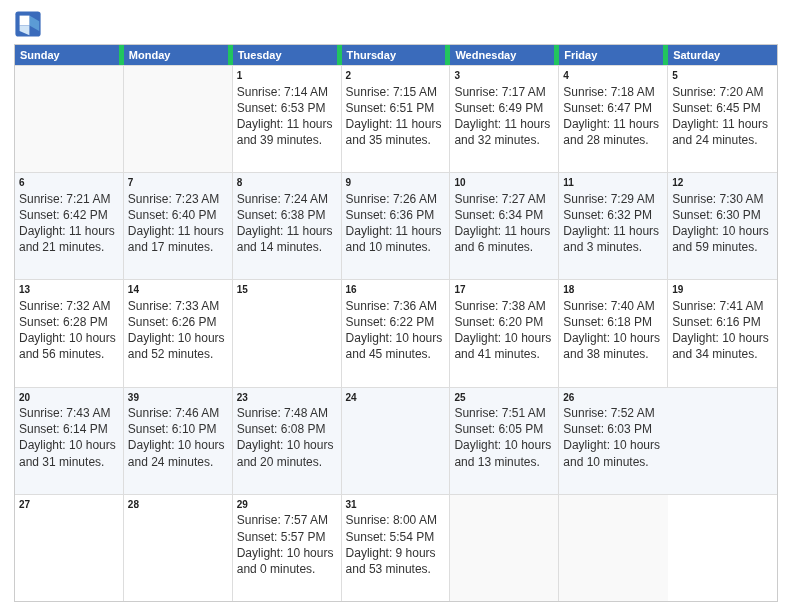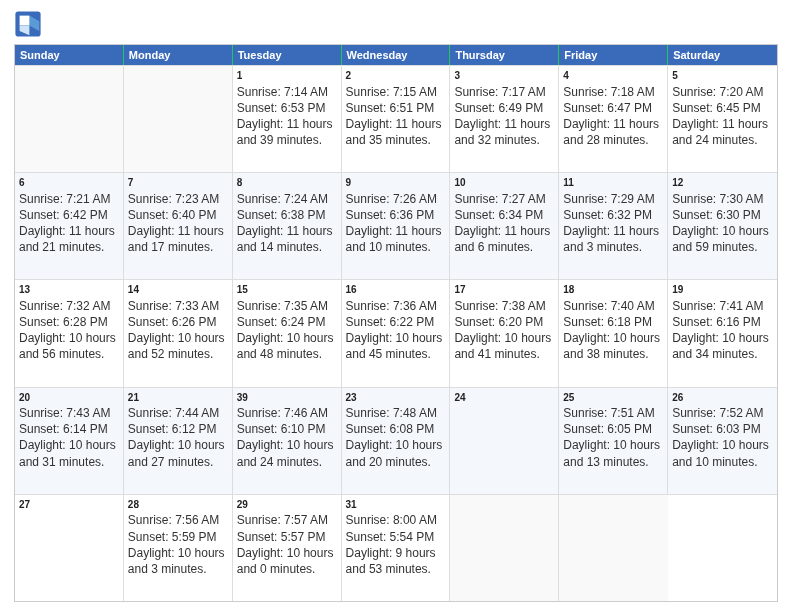--- a/index.html
+++ b/index.html
@@ -61,21 +61,21 @@
       display: grid;
       grid-template-columns: repeat(7, 1fr);
       background: #3a6bbb;
     }
     .cal-header-cell {
       color: #fff;
       font-size: 11px;
       font-weight: bold;
       padding: 4px 5px;
       text-align: left;
-      border-right: 1px solid #22c55e;
+      border-right: 5px solid #22c55e;
     }
     .cal-header-cell:last-child { border-right: none; }
     .cal-body {
       flex: 1;
       display: flex;
       flex-direction: column;
     }
     .cal-row {
       display: grid;
       grid-template-columns: repeat(7, 1fr);
@@ -125,22 +125,22 @@
       <div class="month-title"></div>
       <div class="location"></div>
     </div>
   </div>
 
   <div class="calendar">
     <div class="cal-header">
     <div class="cal-header-cell">Sunday</div>
         <div class="cal-header-cell">Monday</div>
         <div class="cal-header-cell">Tuesday</div>
+        <div class="cal-header-cell">Thursday</div>
         <div class="cal-header-cell">Wednesday</div>
-        <div class="cal-header-cell">Thursday</div>
         <div class="cal-header-cell">Friday</div>
         <div class="cal-header-cell">Saturday</div>
       </div>
     <div class="cal-body">
     <div class="cal-row">
           <div class="cal-cell empty"></div>
           <div class="cal-cell empty"></div>
           <div class="cal-cell">
             <div class="day-num">1</div>
             <div class="cell-info">Sunrise: 7:14 AM<br>Sunset: 6:53 PM<br>Daylight: 11 hours and 39 minutes.</div>
@@ -196,21 +196,20 @@
           <div class="cal-cell">
             <div class="day-num">13</div>
             <div class="cell-info">Sunrise: 7:32 AM<br>Sunset: 6:28 PM<br>Daylight: 10 hours and 56 minutes.</div>
           </div>
           <div class="cal-cell">
             <div class="day-num">14</div>
             <div class="cell-info">Sunrise: 7:33 AM<br>Sunset: 6:26 PM<br>Daylight: 10 hours and 52 minutes.</div>
           </div>
           <div class="cal-cell">
             <div class="day-num">15</div>
-            <div class="cell-info">Sunrise: 7:35 AM<br>Sunset: 6:24 PM<br>Daylight: 10 hours and 48 minutes.</div>
           </div>
           <div class="cal-cell">
             <div class="day-num">16</div>
             <div class="cell-info">Sunrise: 7:36 AM<br>Sunset: 6:22 PM<br>Daylight: 10 hours and 45 minutes.</div>
           </div>
           <div class="cal-cell">
             <div class="day-num">17</div>
             <div class="cell-info">Sunrise: 7:38 AM<br>Sunset: 6:20 PM<br>Daylight: 10 hours and 41 minutes.</div>
           </div>
           <div class="cal-cell">
@@ -221,24 +220,20 @@
             <div class="day-num">19</div>
             <div class="cell-info">Sunrise: 7:41 AM<br>Sunset: 6:16 PM<br>Daylight: 10 hours and 34 minutes.</div>
           </div>
         </div>
         <div class="cal-row row-alt">
           <div class="cal-cell">
             <div class="day-num">20</div>
             <div class="cell-info">Sunrise: 7:43 AM<br>Sunset: 6:14 PM<br>Daylight: 10 hours and 31 minutes.</div>
           </div>
           <div class="cal-cell">
-            <div class="day-num">21</div>
-            <div class="cell-info">Sunrise: 7:44 AM<br>Sunset: 6:12 PM<br>Daylight: 10 hours and 27 minutes.</div>
-          </div>
-          <div class="cal-cell">
             <div class="day-num">39</div>
             <div class="cell-info">Sunrise: 7:46 AM<br>Sunset: 6:10 PM<br>Daylight: 10 hours and 24 minutes.</div>
           </div>
           <div class="cal-cell">
             <div class="day-num">23</div>
             <div class="cell-info">Sunrise: 7:48 AM<br>Sunset: 6:08 PM<br>Daylight: 10 hours and 20 minutes.</div>
           </div>
           <div class="cal-cell">
             <div class="day-num">24</div>
           </div>
@@ -250,21 +245,20 @@
             <div class="day-num">26</div>
             <div class="cell-info">Sunrise: 7:52 AM<br>Sunset: 6:03 PM<br>Daylight: 10 hours and 10 minutes.</div>
           </div>
         </div>
         <div class="cal-row">
           <div class="cal-cell">
             <div class="day-num">27</div>
           </div>
           <div class="cal-cell">
             <div class="day-num">28</div>
-            <div class="cell-info">Sunrise: 7:56 AM<br>Sunset: 5:59 PM<br>Daylight: 10 hours and 3 minutes.</div>
           </div>
           <div class="cal-cell">
             <div class="day-num">29</div>
             <div class="cell-info">Sunrise: 7:57 AM<br>Sunset: 5:57 PM<br>Daylight: 10 hours and 0 minutes.</div>
           </div>
           <div class="cal-cell">
             <div class="day-num">31</div>
             <div class="cell-info">Sunrise: 8:00 AM<br>Sunset: 5:54 PM<br>Daylight: 9 hours and 53 minutes.</div>
           </div>
           <div class="cal-cell empty"></div>

